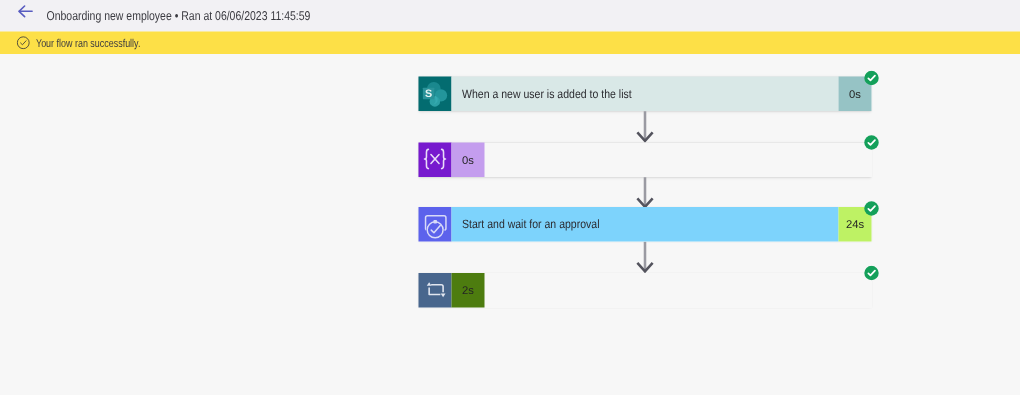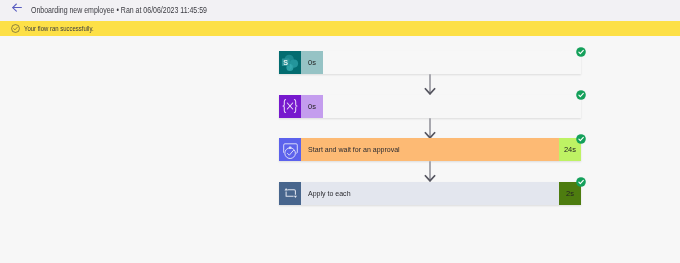--- a/index.html
+++ b/index.html
@@ -63,20 +63,23 @@
         <div class="iconbox" style="background:#036c70">
           <svg width="22" height="22" viewBox="0 0 22 22" aria-hidden="true">
             <circle cx="10.2" cy="7.3" r="4.6" fill="#1a888e"></circle>
             <circle cx="15.0" cy="11.6" r="4.1" fill="#23959b"></circle>
             <circle cx="10.9" cy="15.6" r="3.5" fill="#2ca0a5"></circle>
             <path d="M10.7 11.8 q2.2 0.5 2.1 2.9 q-0.1 2.6 -3.2 3.1 q2.0 -1.2 1.7 -3.0 q-0.3 -1.7 -0.6 -3.0 z" fill="#35aab0"></path>
             <rect x="2.9" y="6.5" width="7.6" height="7.6" rx="0.4" fill="#2a9399"></rect>
             <text x="6.7" y="12.5" font-size="7.2" font-family="Liberation Sans, sans-serif" font-weight="bold" fill="#e6f2f0" text-anchor="middle">S</text>
           </svg>
         </div>
+        <div class="body" style="background:#d9e8e7">
+          <div class="label">When a new user is added to the list</div>
+        </div>
         <div class="dur" style="background:#96c3c5">0s</div>
         <div class="check"><svg width="10" height="10" viewBox="0 0 10 10" aria-hidden="true">
             <circle cx="5" cy="5" r="4.8" fill="#14a05a"></circle>
             <path d="M2.9 5.2 L4.3 6.6 L7.3 3.4" fill="none" stroke="#fff" stroke-width="1.15" stroke-linecap="round" stroke-linejoin="round"></path>
           </svg></div>
       </div>
       <div class="arrow">
         <svg width="16" height="21" viewBox="0 0 16 21" aria-hidden="true">
           <path d="M8.0 0.2 V19.9" stroke="#9a9aa2" stroke-width="1.7" fill="none"></path>
           <path d="M2.9 14.3 L8.0 19.9 L13.1 14.3" stroke="#54545e" stroke-width="1.7" fill="none" stroke-linecap="butt" stroke-linejoin="miter"></path>
@@ -115,21 +118,21 @@
               </mask>
             </defs>
             <g mask="url(#mApprove)">
               <rect x="4.7" y="4.8" width="13.6" height="9.6" rx="1.3" fill="none" stroke="#d8daf8" stroke-width="1"></rect>
             </g>
             <circle cx="11.1" cy="14.2" r="5.3" fill="none" stroke="#d8daf8" stroke-width="1"></circle>
             <rect x="9.9" y="7.6" width="2.5" height="2.4" rx="0.7" fill="#d8daf8"></rect>
             <path d="M8.5 14.4 L10.3 16.2 L14.5 11.3" fill="none" stroke="#d8daf8" stroke-width="1" stroke-linecap="round" stroke-linejoin="round"></path>
           </svg>
         </div>
-        <div class="body" style="background:#fdba74">
+        <div class="body" style="background:#7dd3fc">
           <div class="label">Start and wait for an approval</div>
         </div>
         <div class="dur" style="background:#bef264">24s</div>
         <div class="check"><svg width="10" height="10" viewBox="0 0 10 10" aria-hidden="true">
             <circle cx="5" cy="5" r="4.8" fill="#14a05a"></circle>
             <path d="M2.9 5.2 L4.3 6.6 L7.3 3.4" fill="none" stroke="#fff" stroke-width="1.15" stroke-linecap="round" stroke-linejoin="round"></path>
           </svg></div>
       </div>
       <div class="arrow">
         <svg width="16" height="21" viewBox="0 0 16 21" aria-hidden="true">
@@ -141,23 +144,20 @@
         <div class="iconbox" style="background:#48668d">
           <svg width="22" height="22" viewBox="0 0 22 22" aria-hidden="true">
             <g fill="none" stroke="#e1e6f0" stroke-width="1.05" stroke-linecap="butt" stroke-linejoin="round">
               <path d="M7.1 9.6 V14.3 H14.6"></path>
               <path d="M8.4 7.8 H15.2 A1.2 1.2 0 0 1 16.4 9.0 V12.8"></path>
             </g>
             <path d="M7.1 6.1 L8.7 8.5 L5.5 8.5 Z" fill="#e1e6f0"></path>
             <path d="M16.4 16.1 L18.0 13.7 L14.8 13.7 Z" fill="#e1e6f0"></path>
           </svg>
         </div>
-        <div class="body" style="background:#e3e6ee">
-          <div class="label">Apply to each</div>
-        </div>
         <div class="dur" style="background:#4d7c0f">2s</div>
         <div class="check"><svg width="10" height="10" viewBox="0 0 10 10" aria-hidden="true">
             <circle cx="5" cy="5" r="4.8" fill="#14a05a"></circle>
             <path d="M2.9 5.2 L4.3 6.6 L7.3 3.4" fill="none" stroke="#fff" stroke-width="1.15" stroke-linecap="round" stroke-linejoin="round"></path>
           </svg></div>
       </div>
     </div>
 </div>
 
 </body></html>

